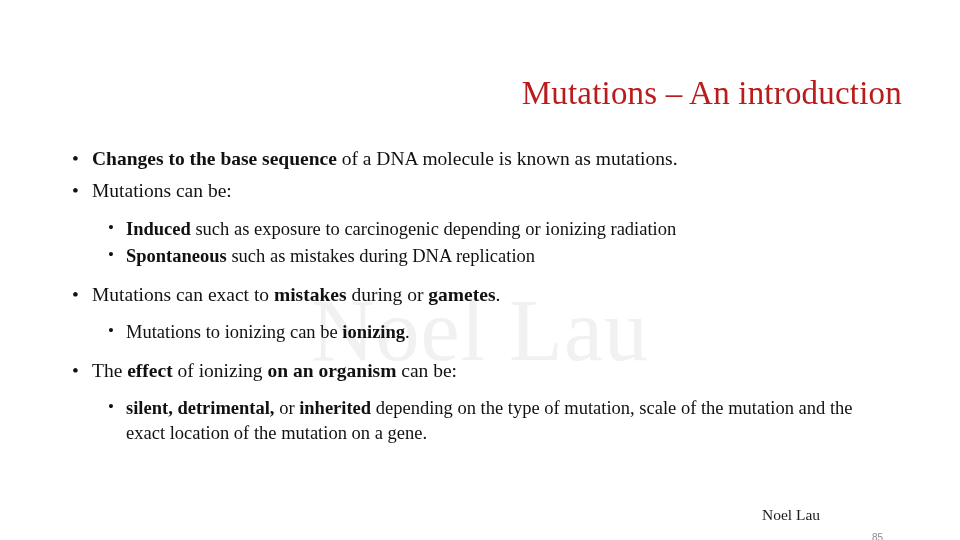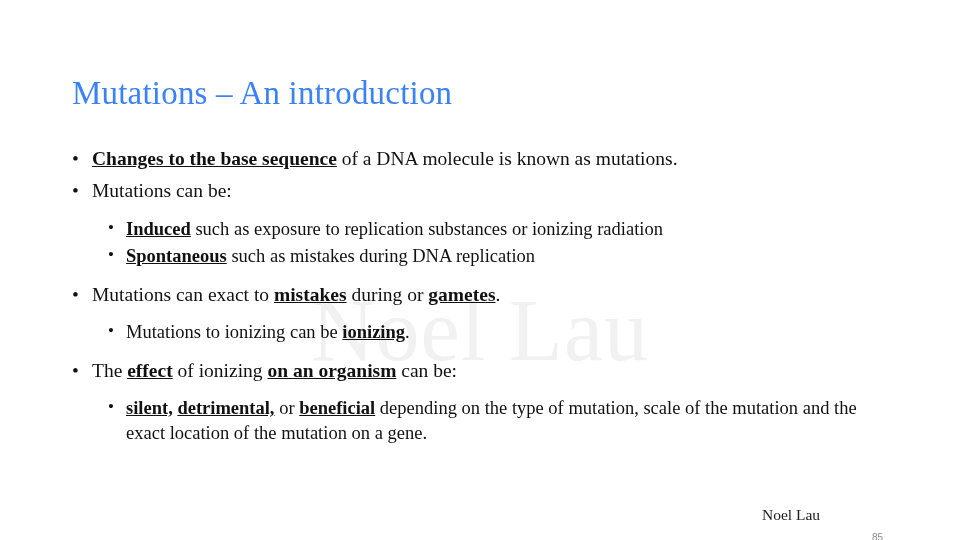--- a/index.html
+++ b/index.html
@@ -38,24 +38,25 @@
   }
 
   
   #title {
     position: absolute;
     left: 72px;
     top: 52px;
     width: 830px;
     font-size: 33px;
     line-height: 1.2;
-    color: #3b82f6;
+    color: #b91c1c;
     font-weight: normal;
     letter-spacing: 0.2px;
     z-index: 2;
+    text-align: right;
   }
 
   
   #body {
     position: absolute;
     left: 70px;
     top: 146px;
     width: 825px;
     z-index: 2;
   }
@@ -82,21 +83,21 @@
   .bullet > .dot {
     position: absolute;
     top: 0;
     line-height: inherit;
     font-family: "Liberation Serif", "DejaVu Serif", serif;
   }
   .lvl1 > .dot { left: 2px; font-size: 19.5px; }
   .lvl2 > .dot { left: 38px; font-size: 17px; }
 
   .txt { display: block; }
-  b { font-weight: bold; text-decoration: underline; }
+  b { font-weight: bold; }
 
   .gap-sm { height: 6px; }
   .gap-md { height: 10px; }
 
   
   #footer-author {
     position: absolute;
     left: 762px;
     top: 506px;
     font-size: 15.5px;
@@ -128,21 +129,21 @@
         <span class="dot">•</span>
         <span class="txt"><b>Changes to the base sequence</b><span> of a DNA molecule is known as mutations.</span></span>
       </div>
       <div class="bullet lvl1">
         <span class="dot">•</span>
         <span class="txt"><span>Mutations can be:</span></span>
       </div>
       <div class="gap-sm"></div>
       <div class="bullet lvl2">
         <span class="dot">•</span>
-        <span class="txt"><b>Induced</b><span> such as exposure to replication substances or ionizing radiation</span></span>
+        <span class="txt"><b>Induced</b><span> such as exposure to carcinogenic depending or ionizing radiation</span></span>
       </div>
       <div class="bullet lvl2">
         <span class="dot">•</span>
         <span class="txt"><b>Spontaneous</b><span> such as mistakes during DNA replication</span></span>
       </div>
       <div class="gap-md"></div>
       <div class="bullet lvl1">
         <span class="dot">•</span>
         <span class="txt"><span>Mutations can exact to </span><b>mistakes</b><span> during or </span><b>gametes</b><span>.</span></span>
       </div>
@@ -152,21 +153,21 @@
         <span class="txt"><span>Mutations to ionizing can be </span><b>ionizing</b><span>.</span></span>
       </div>
       <div class="gap-md"></div>
       <div class="bullet lvl1">
         <span class="dot">•</span>
         <span class="txt"><span>The </span><b>effect</b><span> of ionizing </span><b>on an organism</b><span> can be:</span></span>
       </div>
       <div class="gap-sm"></div>
       <div class="bullet lvl2">
         <span class="dot">•</span>
-        <span class="txt"><b>silent,</b><span> </span><b>detrimental,</b><span> or </span><b>beneficial</b><span> depending on the type of mutation, scale of the mutation and the exact location of the mutation on a gene.</span></span>
+        <span class="txt"><b>silent,</b><span> </span><b>detrimental,</b><span> or </span><b>inherited</b><span> depending on the type of mutation, scale of the mutation and the exact location of the mutation on a gene.</span></span>
       </div>
     </div>
 
   <div id="footer-author">Noel Lau</div>
 
   <div id="page-number">85</div>
 
 </div>
 
 </body></html>

